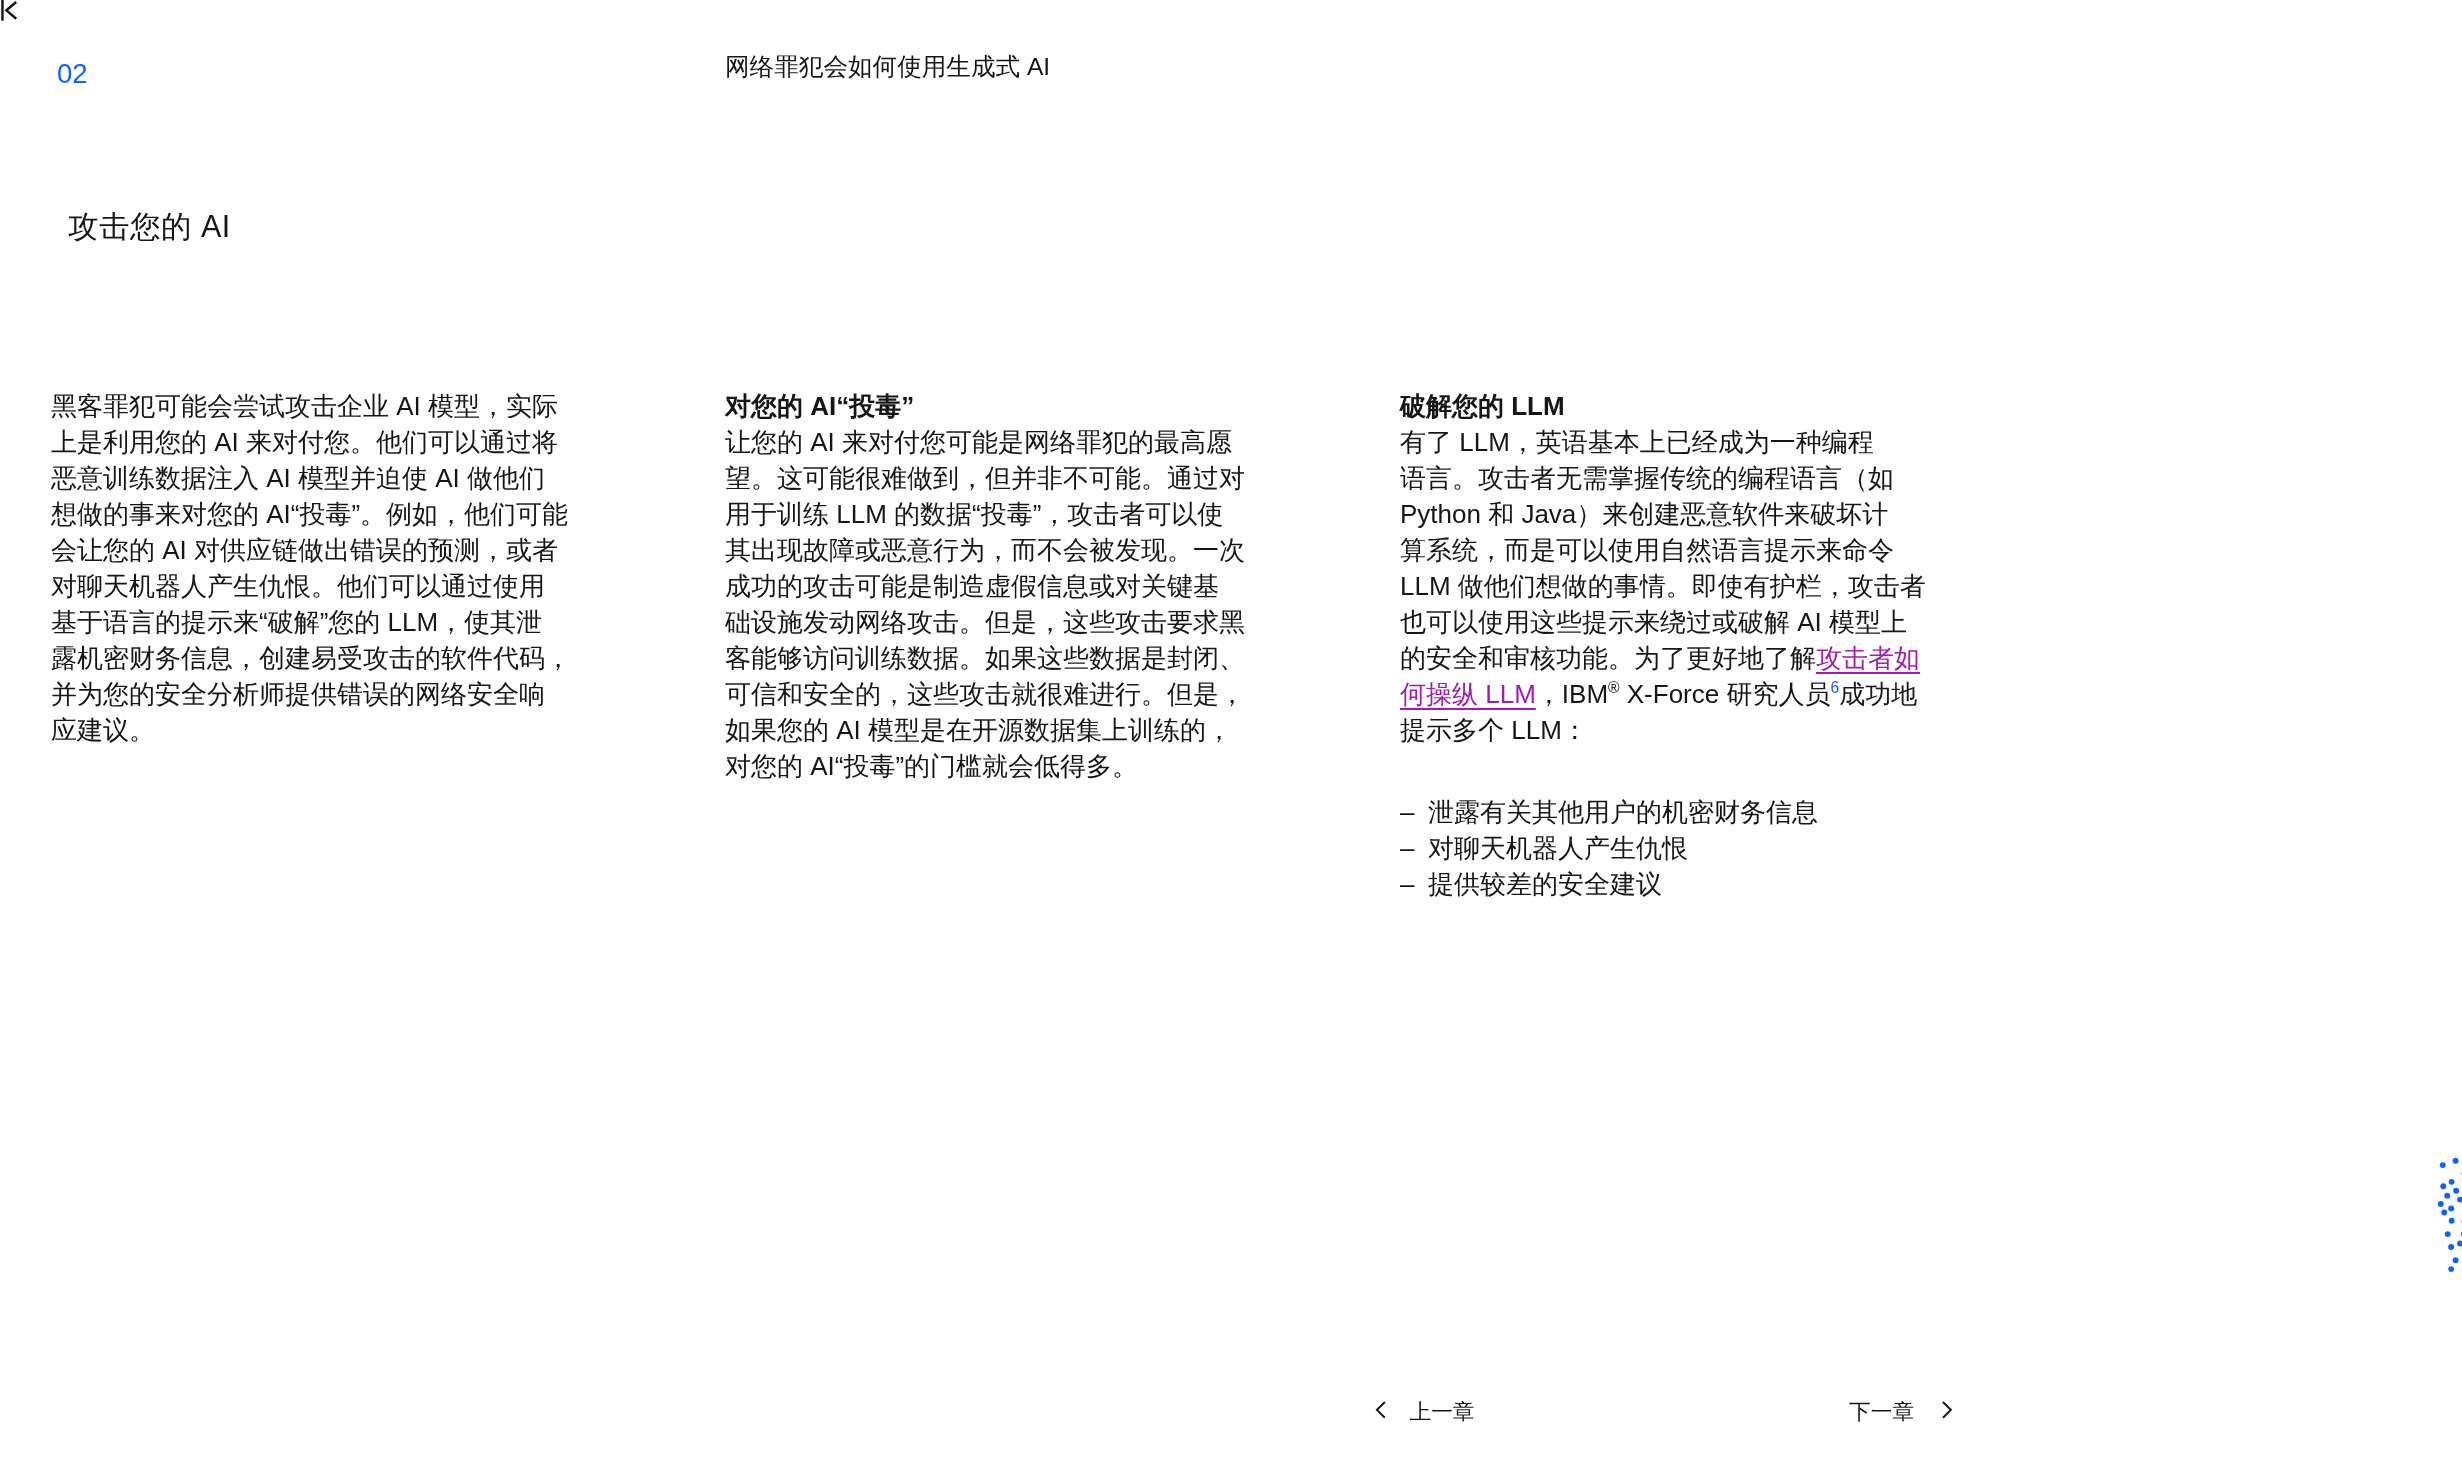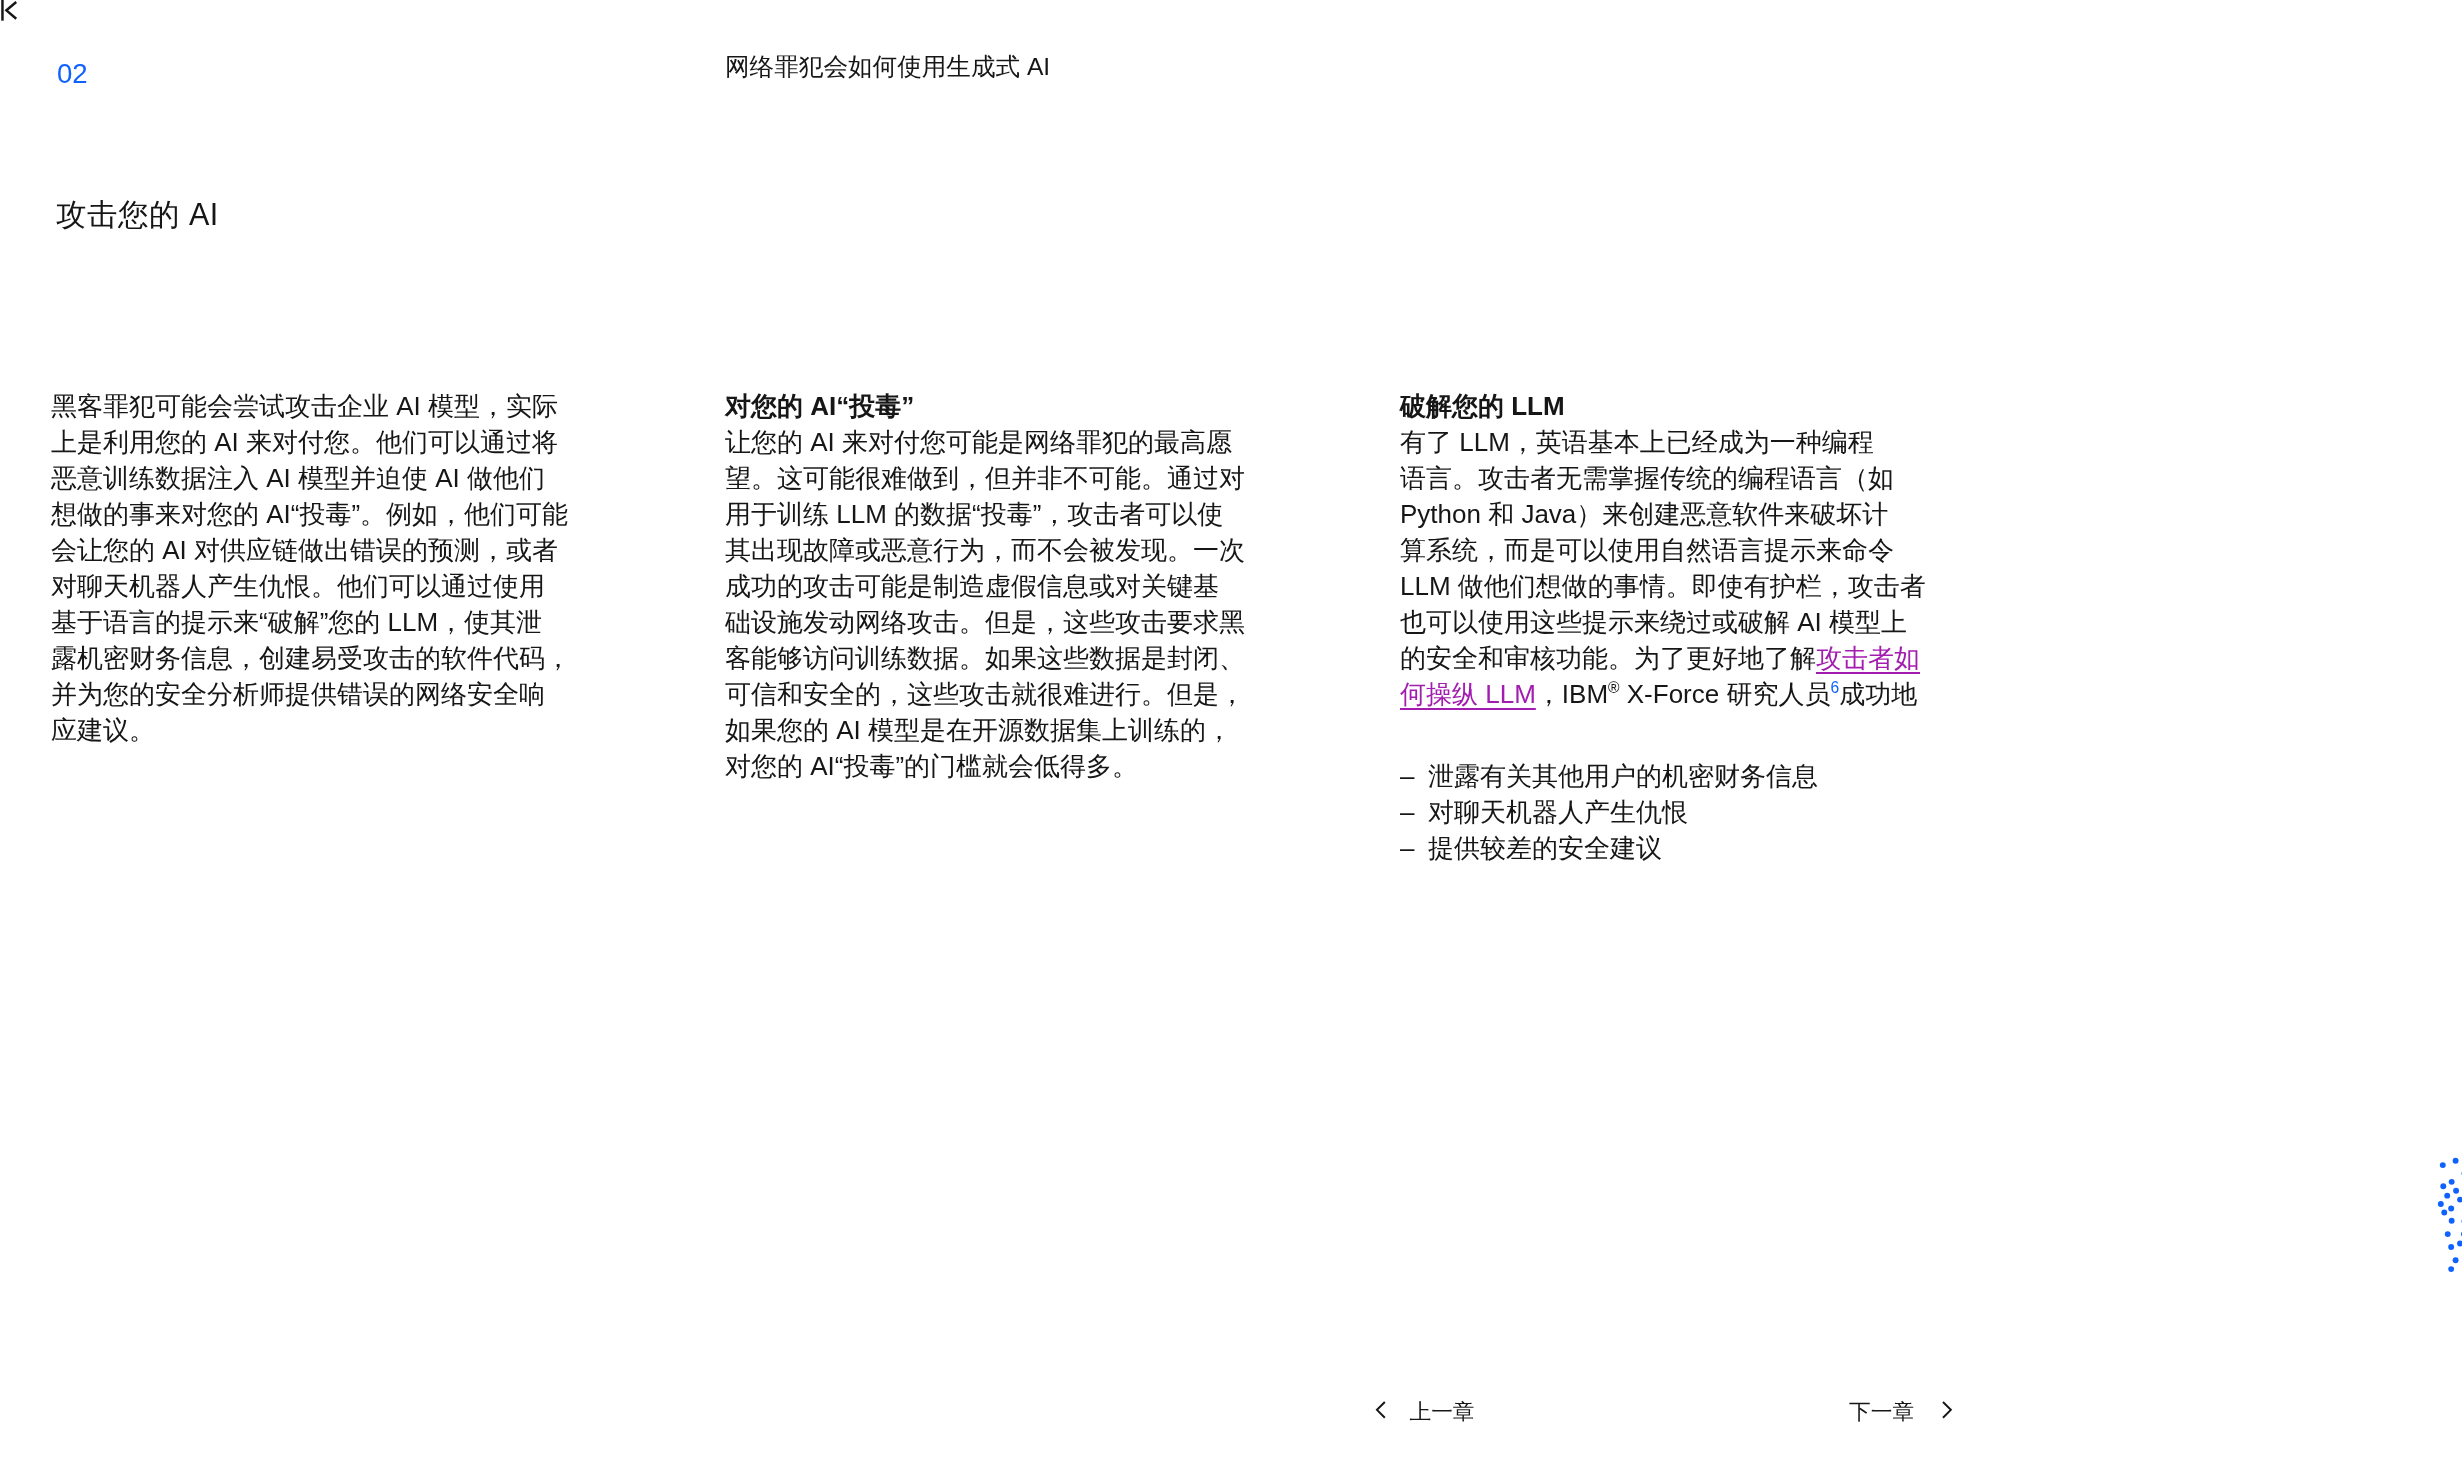--- a/index.html
+++ b/index.html
@@ -47,21 +47,21 @@
   
   .decoration{position:absolute;left:2428px;top:1133px;width:207px;height:217px;}
 </style>
 </head>
 <body>
 
 <div id="page">
 
   <div class="section-number">02</div>
   <div class="header-title">网络罪犯会如何使用生成式 AI</div>
-  <h1 class="page-title" style="margin:4px;">攻击您的 AI</h1>
+  <h1 class="page-title" style="margin:16px;">攻击您的 AI</h1>
 
   <div class="col col-1">
       <div class="line"><span>黑客罪犯可能会尝试攻击企业 AI 模型，实际</span></div>
       <div class="line"><span>上是利用您的 AI 来对付您。他们可以通过将</span></div>
       <div class="line"><span>恶意训练数据注入 AI 模型并迫使 AI 做他们</span></div>
       <div class="line"><span>想做的事来对您的 AI“投毒”。例如，他们可能</span></div>
       <div class="line"><span>会让您的 AI 对供应链做出错误的预测，或者</span></div>
       <div class="line"><span>对聊天机器人产生仇恨。他们可以通过使用</span></div>
       <div class="line"><span>基于语言的提示来“破解”您的 LLM，使其泄</span></div>
       <div class="line"><span>露机密财务信息，创建易受攻击的软件代码，</span></div>
@@ -84,20 +84,21 @@
   <div class="col col-3">
       <div class="line heading">破解您的 LLM</div>
       <div class="line"><span>有了 LLM，英语基本上已经成为一种编程</span></div>
       <div class="line"><span>语言。攻击者无需掌握传统的编程语言（如</span></div>
       <div class="line"><span>Python 和 Java）来创建恶意软件来破坏计</span></div>
       <div class="line"><span>算系统，而是可以使用自然语言提示来命令</span></div>
       <div class="line"><span>LLM 做他们想做的事情。即使有护栏，攻击者</span></div>
       <div class="line"><span>也可以使用这些提示来绕过或破解 AI 模型上</span></div>
       <div class="line"><span>的安全和审核功能。为了更好地了解</span><span class="seg-link">攻击者如</span></div>
       <div class="line"><span class="seg-link">何操纵 LLM</span><span>，IBM</span><span class="seg-sup">®</span><span> X-Force 研究人员</span><span class="seg-suplink">6</span><span>成功地</span></div>
+      <div class="line"><span>提示多个 LLM：</span></div>
       <div class="bullets">
         <div class="bullet-line">
           <span class="bullet-marker">–</span>
           <span>泄露有关其他用户的机密财务信息</span>
         </div>
         <div class="bullet-line">
           <span class="bullet-marker">–</span>
           <span>对聊天机器人产生仇恨</span>
         </div>
         <div class="bullet-line">

